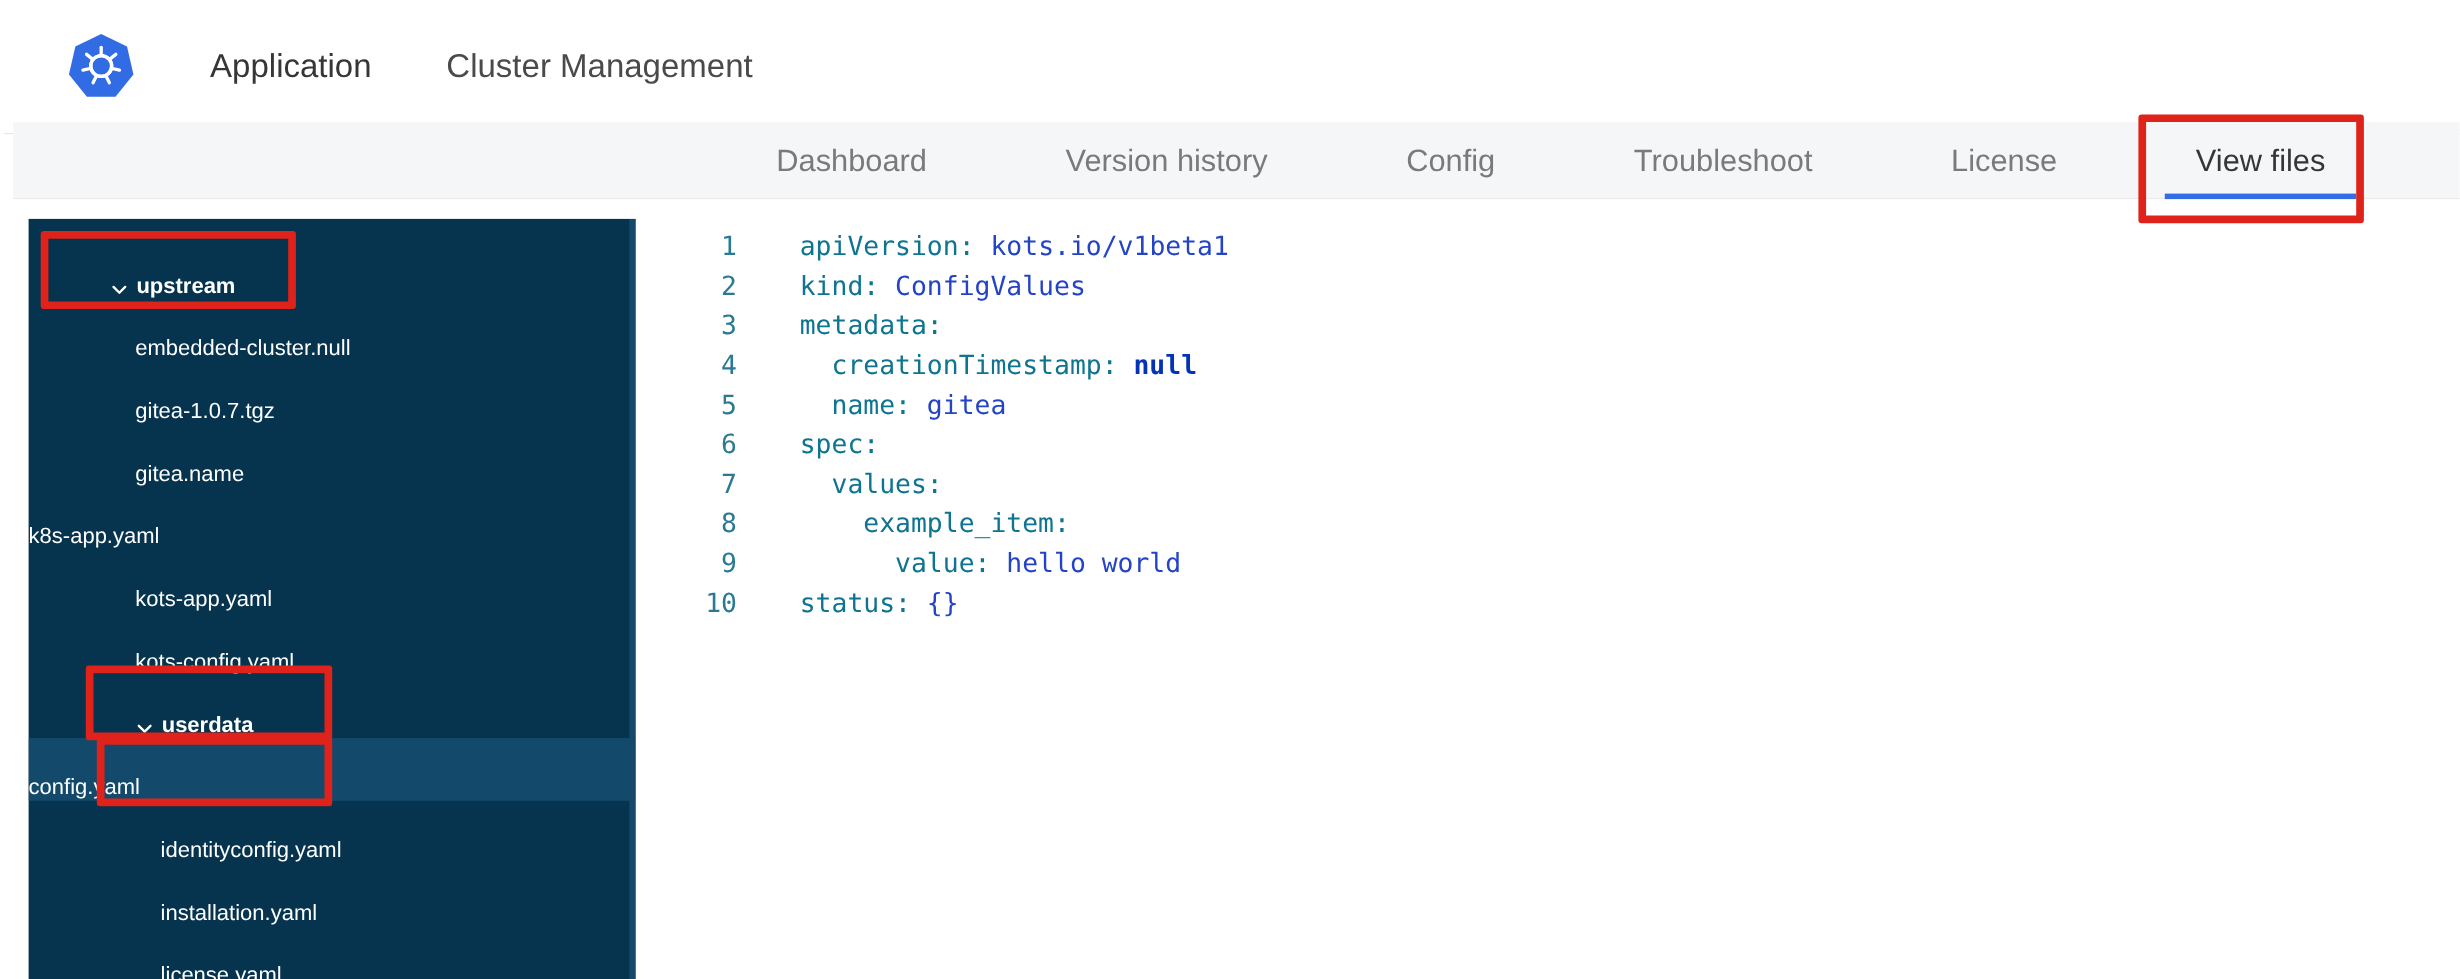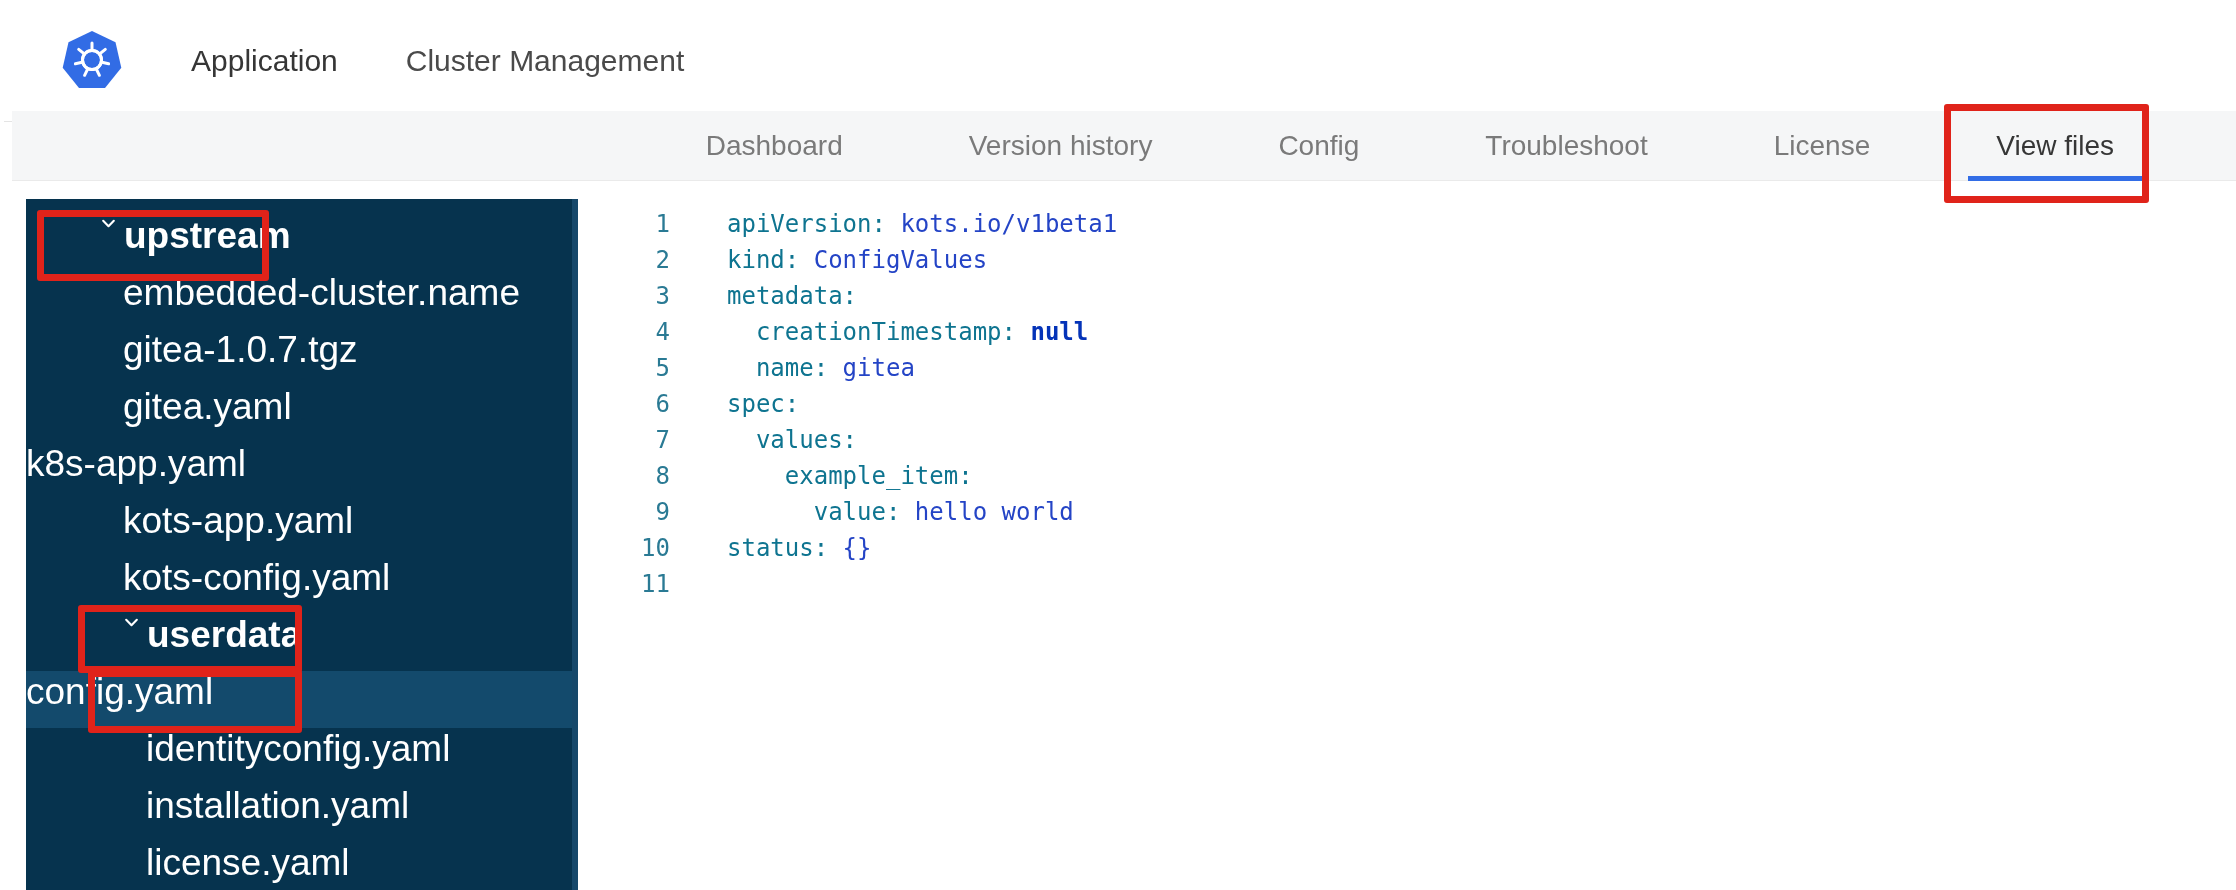--- a/index.html
+++ b/index.html
@@ -28,22 +28,22 @@
              white-space:nowrap; }
   .sub-tab.active { color:var(--tab-active); }
   .sub-tab.active::after { content:""; position:absolute; left:0; right:0; bottom:0;
                            height:5px; background:var(--accent-blue); }
 
   
   .sidebar { position:absolute; left:26px; top:199px; width:552px; height:691px;
              background:var(--sidebar-bg); padding-top:16px; overflow:hidden; }
   .scroll-strip { position:absolute; right:0; top:0; width:6px; height:100%;
                   background:#16486a; }
-  .tree-row { height:57px; display:flex; align-items:flex-start; color:#ffffff;
-              font-size:37px; cursor:pointer; white-space:nowrap; }
+  .tree-row { height:57px; display:flex; align-items:flex-end; color:#ffffff;
+              font-size:20px; cursor:pointer; white-space:nowrap; }
   .tree-row.selected { background:var(--sidebar-selected); }
   .tree-row .chevron { width:24px; display:inline-flex; align-items:center; flex:none; }
   .tree-row.folder .tree-label { font-weight:700; }
 
   
   .editor { position:absolute; left:578px; top:199px; width:1658px; height:691px;
             background:#fff; padding-top:7px;
             font-family:"DejaVu Sans Mono",monospace; font-size:24px; }
   .code-line { height:36px; display:flex; align-items:center; white-space:pre; }
   .line-num { width:92px; text-align:right; color:var(--line-number); flex:none; }
@@ -99,27 +99,27 @@
   <div id="file-tree">
       <div class="tree-row folder" style="padding-left: 74px;">
         <span class="chevron">
           <svg width="17" height="17" viewBox="0 0 16 16">
             <path d="M3 5.5 L8 10.5 L13 5.5" stroke="#fff" stroke-width="2" fill="none" stroke-linecap="round" stroke-linejoin="round"></path>
           </svg>
         </span>
         <span class="tree-label">upstream</span>
       </div>
       <div class="tree-row" style="padding-left: 97px;">
-        <span class="tree-label">embedded-cluster.name</span>
+        <span class="tree-label">embedded-cluster.null</span>
       </div>
       <div class="tree-row" style="padding-left: 97px;">
         <span class="tree-label">gitea-1.0.7.tgz</span>
       </div>
       <div class="tree-row" style="padding-left: 97px;">
-        <span class="tree-label">gitea.yaml</span>
+        <span class="tree-label">gitea.name</span>
       </div>
       <div class="tree-row" style="">
         <span class="tree-label">k8s-app.yaml</span>
       </div>
       <div class="tree-row" style="padding-left: 97px;">
         <span class="tree-label">kots-app.yaml</span>
       </div>
       <div class="tree-row" style="padding-left: 97px;">
         <span class="tree-label">kots-config.yaml</span>
       </div>
@@ -151,19 +151,18 @@
     <div class="code-line"><span class="line-num">1</span><span class="code-text"><span class="tok-key">apiVersion:</span><span class="tok-str"> kots.io/v1beta1</span></span></div>
     <div class="code-line"><span class="line-num">2</span><span class="code-text"><span class="tok-key">kind:</span><span class="tok-str"> ConfigValues</span></span></div>
     <div class="code-line"><span class="line-num">3</span><span class="code-text"><span class="tok-key">metadata:</span></span></div>
     <div class="code-line"><span class="line-num">4</span><span class="code-text"><span class="tok-key">  creationTimestamp:</span><span class="tok-kw"> null</span></span></div>
     <div class="code-line"><span class="line-num">5</span><span class="code-text"><span class="tok-key">  name:</span><span class="tok-str"> gitea</span></span></div>
     <div class="code-line"><span class="line-num">6</span><span class="code-text"><span class="tok-key">spec:</span></span></div>
     <div class="code-line"><span class="line-num">7</span><span class="code-text"><span class="tok-key">  values:</span></span></div>
     <div class="code-line"><span class="line-num">8</span><span class="code-text"><span class="tok-key">    example_item:</span></span></div>
     <div class="code-line"><span class="line-num">9</span><span class="code-text"><span class="tok-key">      value:</span><span class="tok-str"> hello world</span></span></div>
     <div class="code-line"><span class="line-num">10</span><span class="code-text"><span class="tok-key">status:</span><span class="tok-str"> {}</span></span></div>
-    <div class="code-line"><span class="line-num">11</span><span class="code-text"></span></div>
   </div>
 
 <div class="annotation" id="ann-view-files"></div>
 <div class="annotation" id="ann-upstream"></div>
 <div class="annotation" id="ann-userdata"></div>
 <div class="annotation" id="ann-config"></div>
 
 </body></html>

